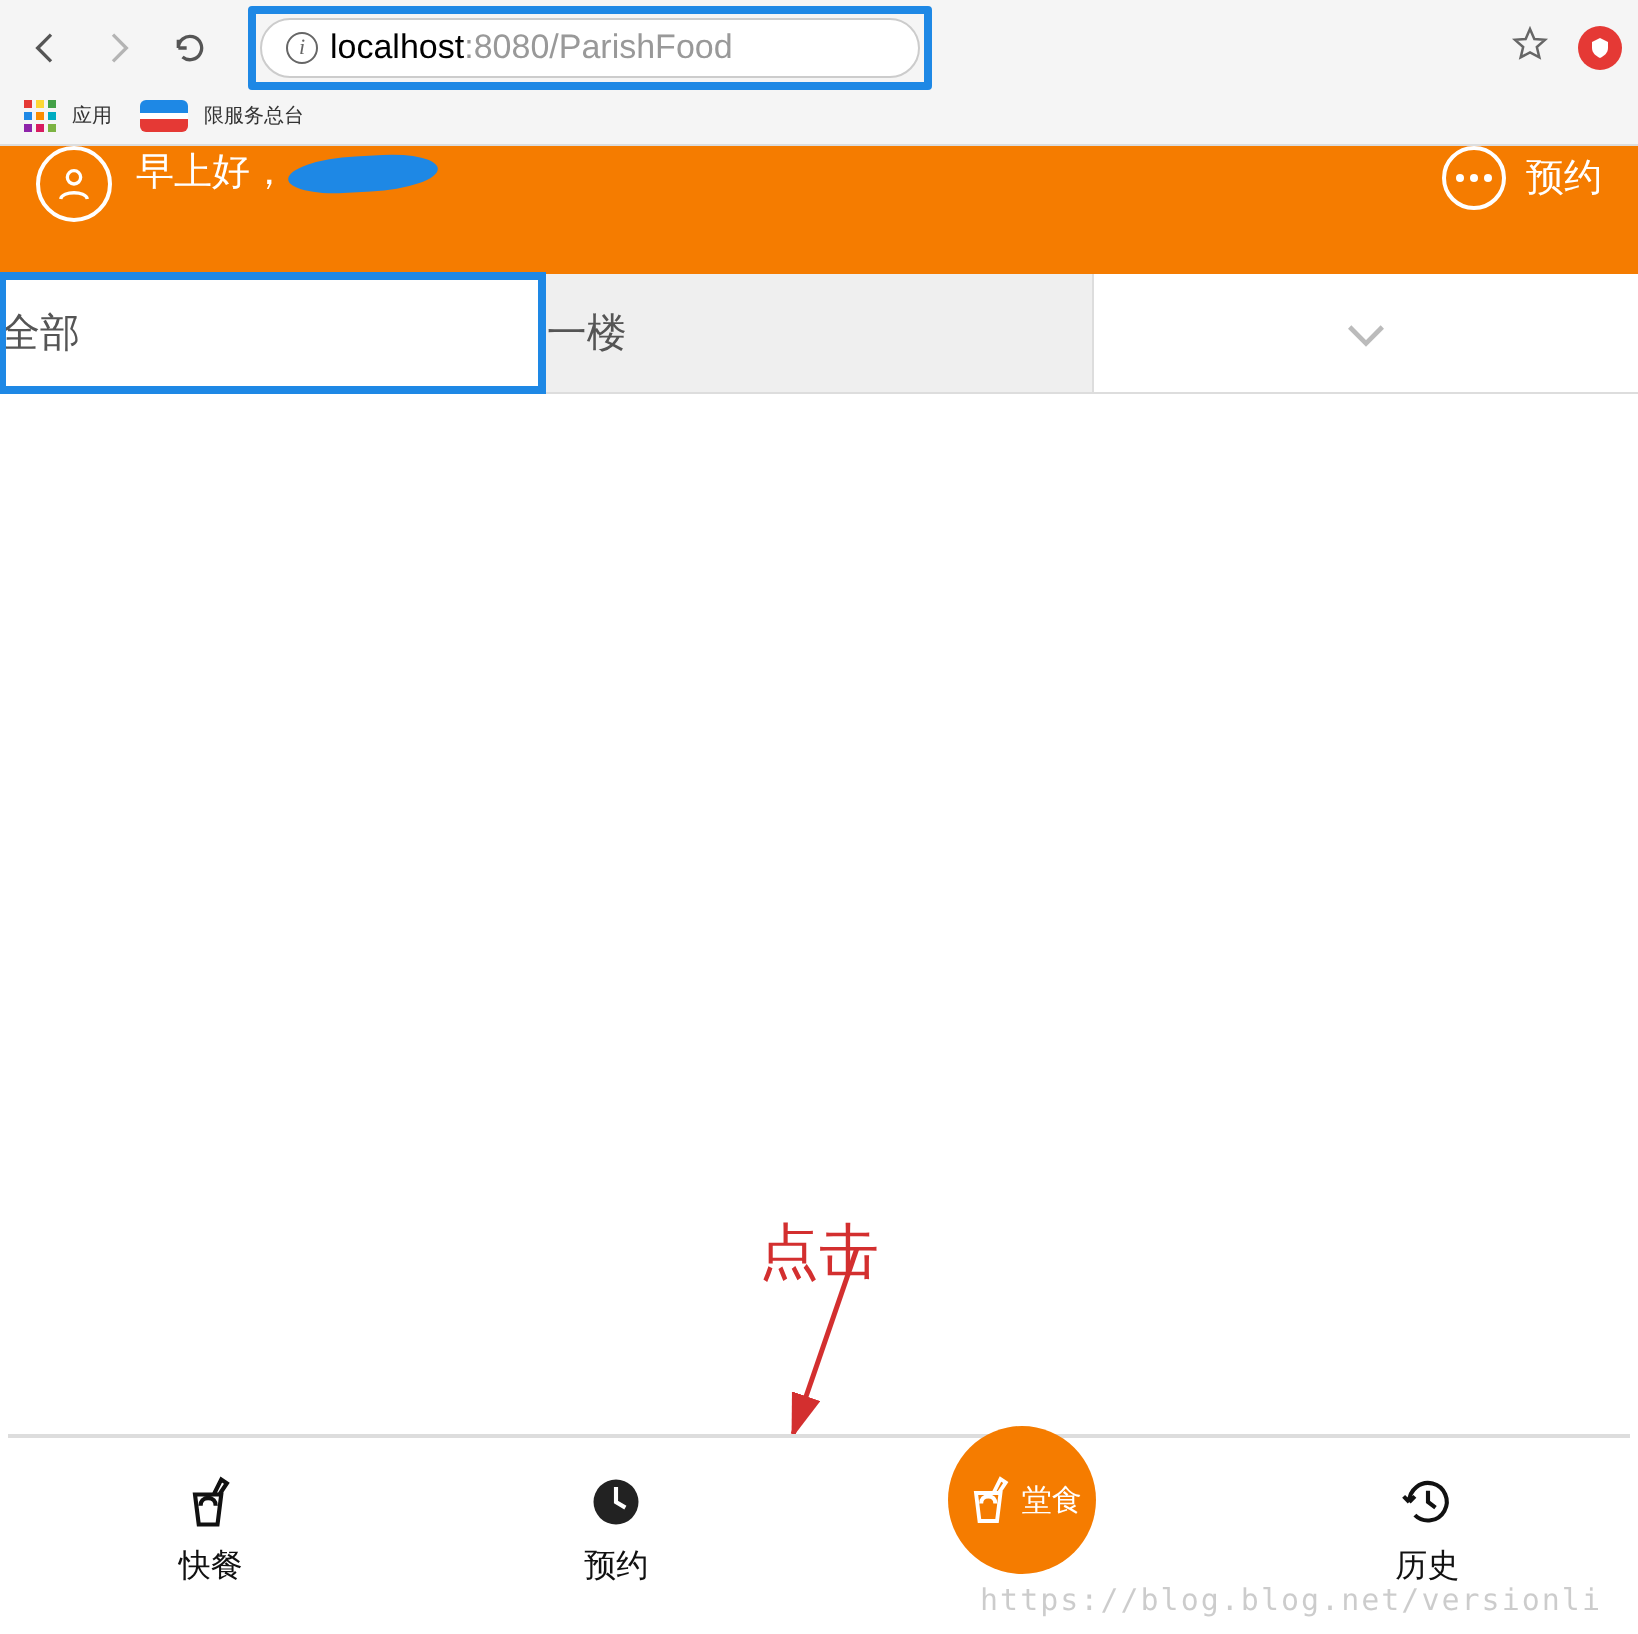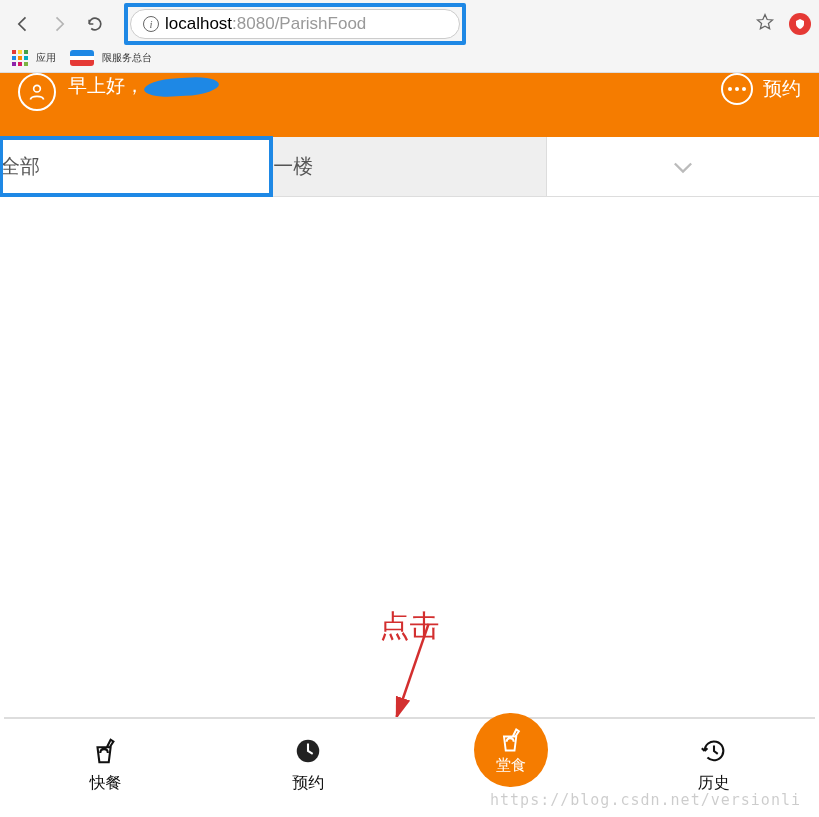--- a/index.html
+++ b/index.html
@@ -252,21 +252,21 @@
     .bnav-item svg { width: 30px; height: 30px; }
     .bnav-active {
       position: relative;
       top: -14px;
     }
     .bnav-active .circle {
       width: 74px; height: 74px;
       background: #f57c00;
       border-radius: 50%;
       display: flex;
-      flex-direction: column;
+      flex-direction: row;
       align-items: center;
       justify-content: center;
       color: #fff;
       gap: 2px;
     }
     .bnav-active svg { width: 28px; height: 28px; }
     .bnav-active .lbl { font-size: 15px; color: #fff; }
 
     .watermark {
       position: absolute;
@@ -413,13 +413,13 @@
   <div class="bnav-item">
     <div class="icon-slot">
       <svg viewBox="0 0 32 32">
           <path d="M6 16 a10 10 0 1 1 3 7 M6 16 l-3-3 M6 16 l3-3 M16 10 v6 l4 3" fill="none" stroke="#111" stroke-width="2.2"></path>
         </svg>
     </div>
     <span>历史</span>
   </div>
 </div>
 
-<div class="watermark">https://blog.csdn.net/versionli</div>
+<div class="watermark">https://blog.blog.net/versionli</div>
 
 </body></html>

